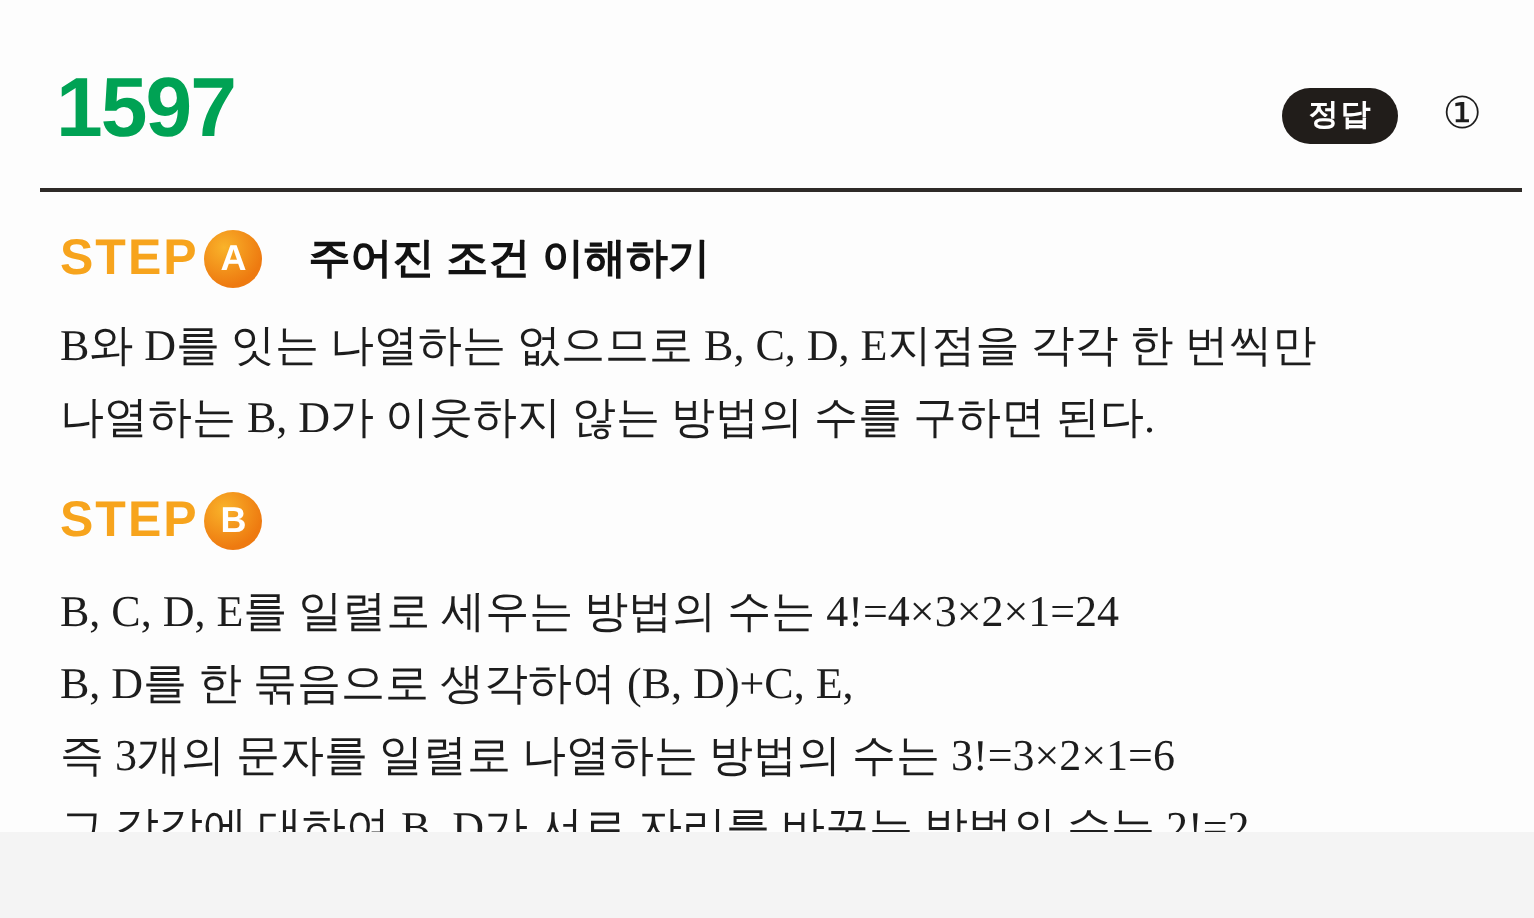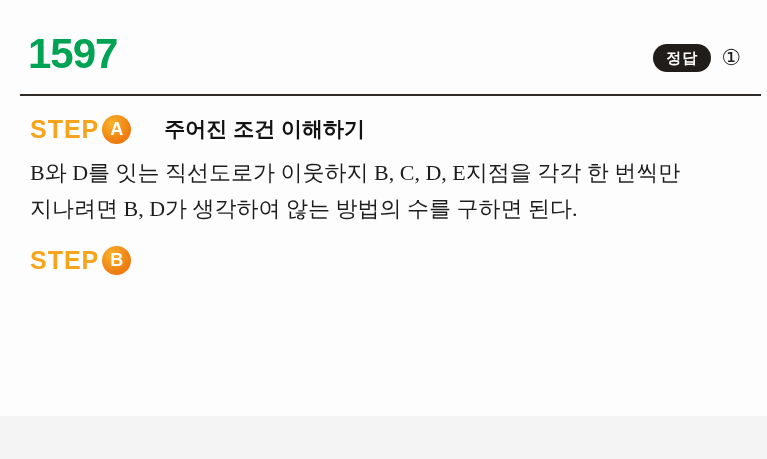--- a/index.html
+++ b/index.html
@@ -26,21 +26,21 @@
     font-family: "Liberation Sans", "DejaVu Sans", sans-serif;
     font-size: 42px;
     line-height: 48px;
     font-weight: 800;
     letter-spacing: -1px;
     color: #00a254;
   }
   .answer-area {
     display: flex;
     align-items: center;
-    gap: 10px;
+    gap: 22px;
     margin-bottom: 6px;
   }
   .answer-badge {
     display: inline-block;
     background: #211d1a;
     color: #ffffff;
     font-size: 15px;
     font-weight: 700;
     line-height: 1;
     padding: 6px 13px 7px;
@@ -80,21 +80,21 @@
     background: radial-gradient(circle at 35% 30%, #f9b32a, #ee7a10 70%);
     color: #ffffff;
     font-size: 18px;
     font-weight: 800;
     display: flex;
     align-items: center;
     justify-content: center;
     font-family: "Liberation Sans", sans-serif;
   }
   .step-title {
-    margin-left: 33px;
+    margin-left: 23px;
     font-size: 21px;
     font-weight: 800;
     color: #121212;
     font-family: "Liberation Sans", sans-serif;
   }
   
   .para {
     margin: 6px 10px 0 30px;
     font-family: "Liberation Serif", "DejaVu Serif", serif;
     font-size: 22px;
@@ -119,23 +119,29 @@
 
   <hr class="divider">
 
   <div class="step-heading">
     <span class="step-word">STEP</span>
     <span class="step-circle">A</span>
     <span class="step-title">주어진 조건 이해하기</span>
   </div>
 
   <div class="para">
-    <div class="line">B와 D를 잇는 직선도로가 이웃하지 B, C, D, E지점을 각각 한 번씩만</div>
-    <div class="line">지나려면 B, D가 생각하여 않는 방법의 수를 구하면 된다.</div>
+    <div class="line">B와 D를 잇는 나열하는 없으므로 B, C, D, E지점을 각각 한 번씩만</div>
+    <div class="line">나열하는 B, D가 이웃하지 않는 방법의 수를 구하면 된다.</div>
   </div>
 
   <div class="step-heading">
     <span class="step-word">STEP</span>
     <span class="step-circle">B</span>
   </div>
 
+  <div class="para second">
+    <div class="line">B, C, D, E를 일렬로 세우는 방법의 수는 4!=4×3×2×1=24</div>
+    <div class="line">B, D를 한 묶음으로 생각하여 (B, D)+C, E,</div>
+    <div class="line">즉 3개의 문자를 일렬로 나열하는 방법의 수는 3!=3×2×1=6</div>
+    <div class="line">그 각각에 대하여 B, D가 서로 자리를 바꾸는 방법의 수는 2!=2</div>
+  </div>
 
 </div>
 
 </body></html>

